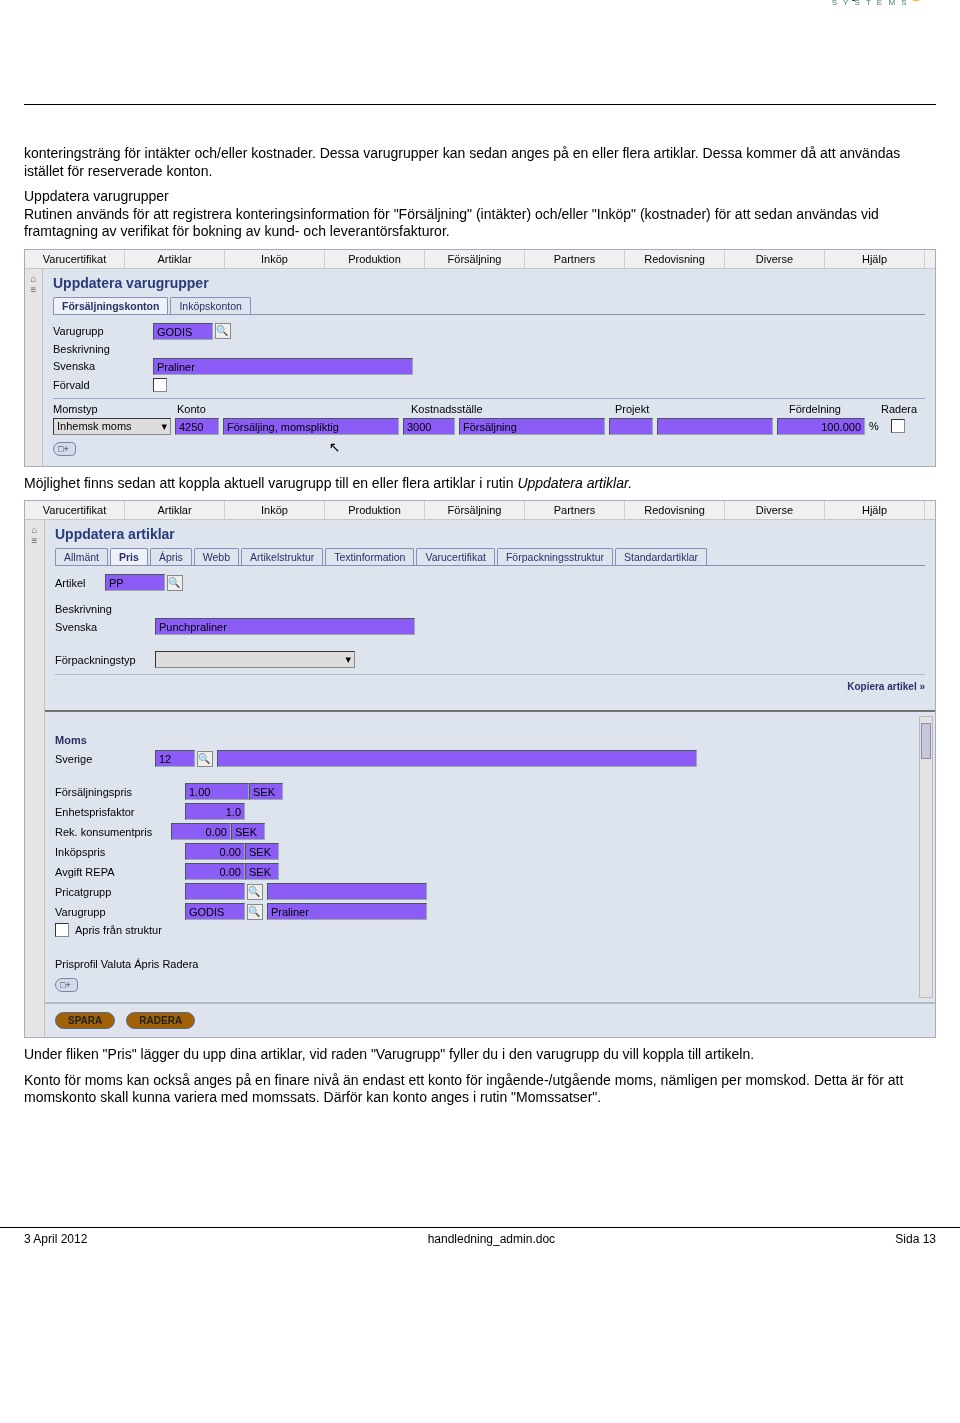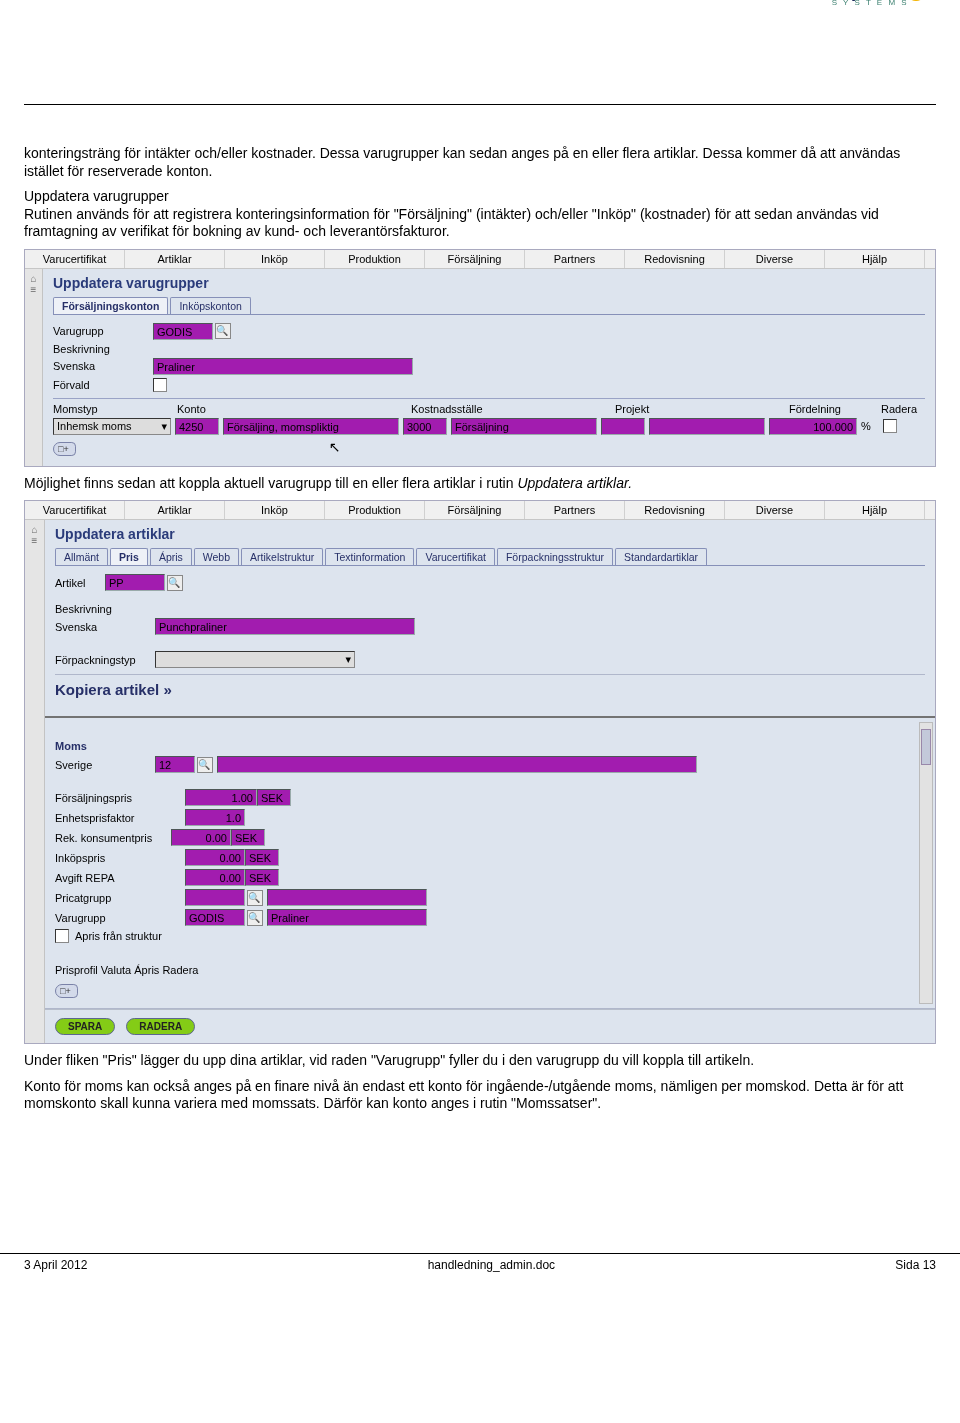--- a/index.html
+++ b/index.html
@@ -49,21 +49,21 @@
     font-size: 10.5px;
     color: #273068;
     border: 1px solid #8690b8;
     border-bottom: none;
     border-radius: 2px 2px 0 0;
   }
   .tab.active { font-weight: bold; background:#eef1f7; }
   .form-row { display: flex; align-items: center; margin: 3px 0; }
   .form-label { width: 100px; font-size: 11px; }
   .inp {
-    background: #a21caf;
+    background: #8b5cf6;
     border: 1px inset #9aa;
     padding: 1px 3px;
     font-size: 11px;
     height: 17px;
     line-height: 15px;
   }
   .inp-short { width: 60px; }
   .inp-med { width: 260px; }
   .searchic {
     display:inline-block; width:16px; height:16px; border:1px solid #888; background:#eee;
@@ -74,31 +74,31 @@
   .gh { flex:0 0 auto; }
   .grid-row { display:flex; gap:4px; align-items:center; padding:1px 0; }
   .sel {
     background:#ddd; border:1px inset #888; padding:1px 3px; font-size:11px; height:17px;
     display:flex; align-items:center; justify-content:space-between;
   }
   .addbtn {
     display:inline-block; border:1px solid #7a82a8; border-radius:10px 6px 6px 10px;
     padding:1px 6px 1px 4px; background:#d3daea; font-size:9px; color:#333; margin-top:6px;
   }
-  .link-sm { color:#273068; font-weight:bold; font-size:15px; margin:6px 0; display:block; }
+  .link-sm { color:#273068; font-weight:bold; font-size:10px; margin:6px 0; display:block;text-align:right; }
   .bot-btns { padding:8px 10px; border-top:1px solid #b7becb; background:#dde4ee; }
   .pill-btn {
     display:inline-block; border:1px solid #5b668f; border-radius:10px; padding:2px 12px;
-    background:#84cc16; font-size:10px; font-weight:bold; color:#222; margin-right:8px;
+    background:#a16207; font-size:10px; font-weight:bold; color:#222; margin-right:8px;
   }
   .price-block { border-top:2px solid #737373; border-bottom:1px solid #b0b7cb; background:#dde4ee; padding:18px 10px 10px; margin-top:18px; position:relative; }
   .sec-head { color:#273068; font-weight:bold; font-size:11px; margin:4px 0; }
   .footer {
     display:flex; justify-content:space-between; border-top:1px solid #000;
-    padding:4px 24px; font-size:12px;margin-top:20px;
+    padding:4px 24px; font-size:12px;
   }
   .scroll-stub { position:absolute; right:2px; top:4px; width:14px; height: calc(100% - 8px); background:#e2e2e2; border:1px solid #bbb; }
   .scroll-stub .thumb { position:absolute; top:6px; left:1px; right:1px; height:36px; background:#c3c9da; border:1px solid #98a; }
   .hr2 { border-top:1px solid #b0b7cb; margin:6px 0; }
   .tbl-hdrs { font-size:11px; padding:4px 0 2px; }
   .cursor { display:inline-block; font-size:14px; margin-left:250px; }
 </style>
 </head>
 <body>
 
@@ -163,21 +163,21 @@
           <div class="gh" style="width:88px">Fördelning</div>
           <div class="gh" style="width:44px">Radera</div>
         </div>
         <div class="grid-row">
           <div class="sel" style="width:118px">
               <span>Inhemsk moms</span>
               <span>▾</span>
             </div>
           <div class="inp" style="width:44px">4250</div>
           <div class="inp" style="width:176px">Försäljing, momspliktig</div>
-          <div class="inp" style="width:44px">3000</div>
+          <div class="inp" style="width:52px">3000</div>
           <div class="inp" style="width:146px">Försäljning</div>
           <div class="inp" style="width:44px"></div>
           <div class="inp" style="width:116px"></div>
           <div class="inp" style="width:88px;text-align:right">100.000</div>
           <span>%</span>
           <span class="chk" style="margin-left:8px"></span>
         </div>
         <span class="addbtn">□+</span>
         <div class="cursor">↖</div>
       </div>
@@ -249,21 +249,21 @@
           <div class="form-row">
             <div class="form-label">Sverige</div>
             <div class="inp" style="width:40px">12</div>
             <span class="searchic">🔍</span>
             <div class="inp" style="width:480px;margin-left:4px"></div>
           </div>
           <div style="height:10px"></div>
 
           <div class="form-row">
             <div class="form-label" style="width:130px">Försäljningspris</div>
-            <div class="inp" style="width:72px;text-align:right">1.00</div>
+            <div class="inp" style="width:64px;text-align:left">1.00</div>
             <div class="inp" style="width:34px">SEK</div>
           </div>
           <div class="form-row">
             <div class="form-label" style="width:130px">Enhetsprisfaktor</div>
             <div class="inp" style="width:60px;text-align:right">1.0</div>
           </div>
           <div class="form-row">
             <div class="form-label" style="width:116px">Rek. konsumentpris</div>
             <div class="inp" style="width:60px;text-align:right">0.00</div>
             <div class="inp" style="width:34px">SEK</div>

